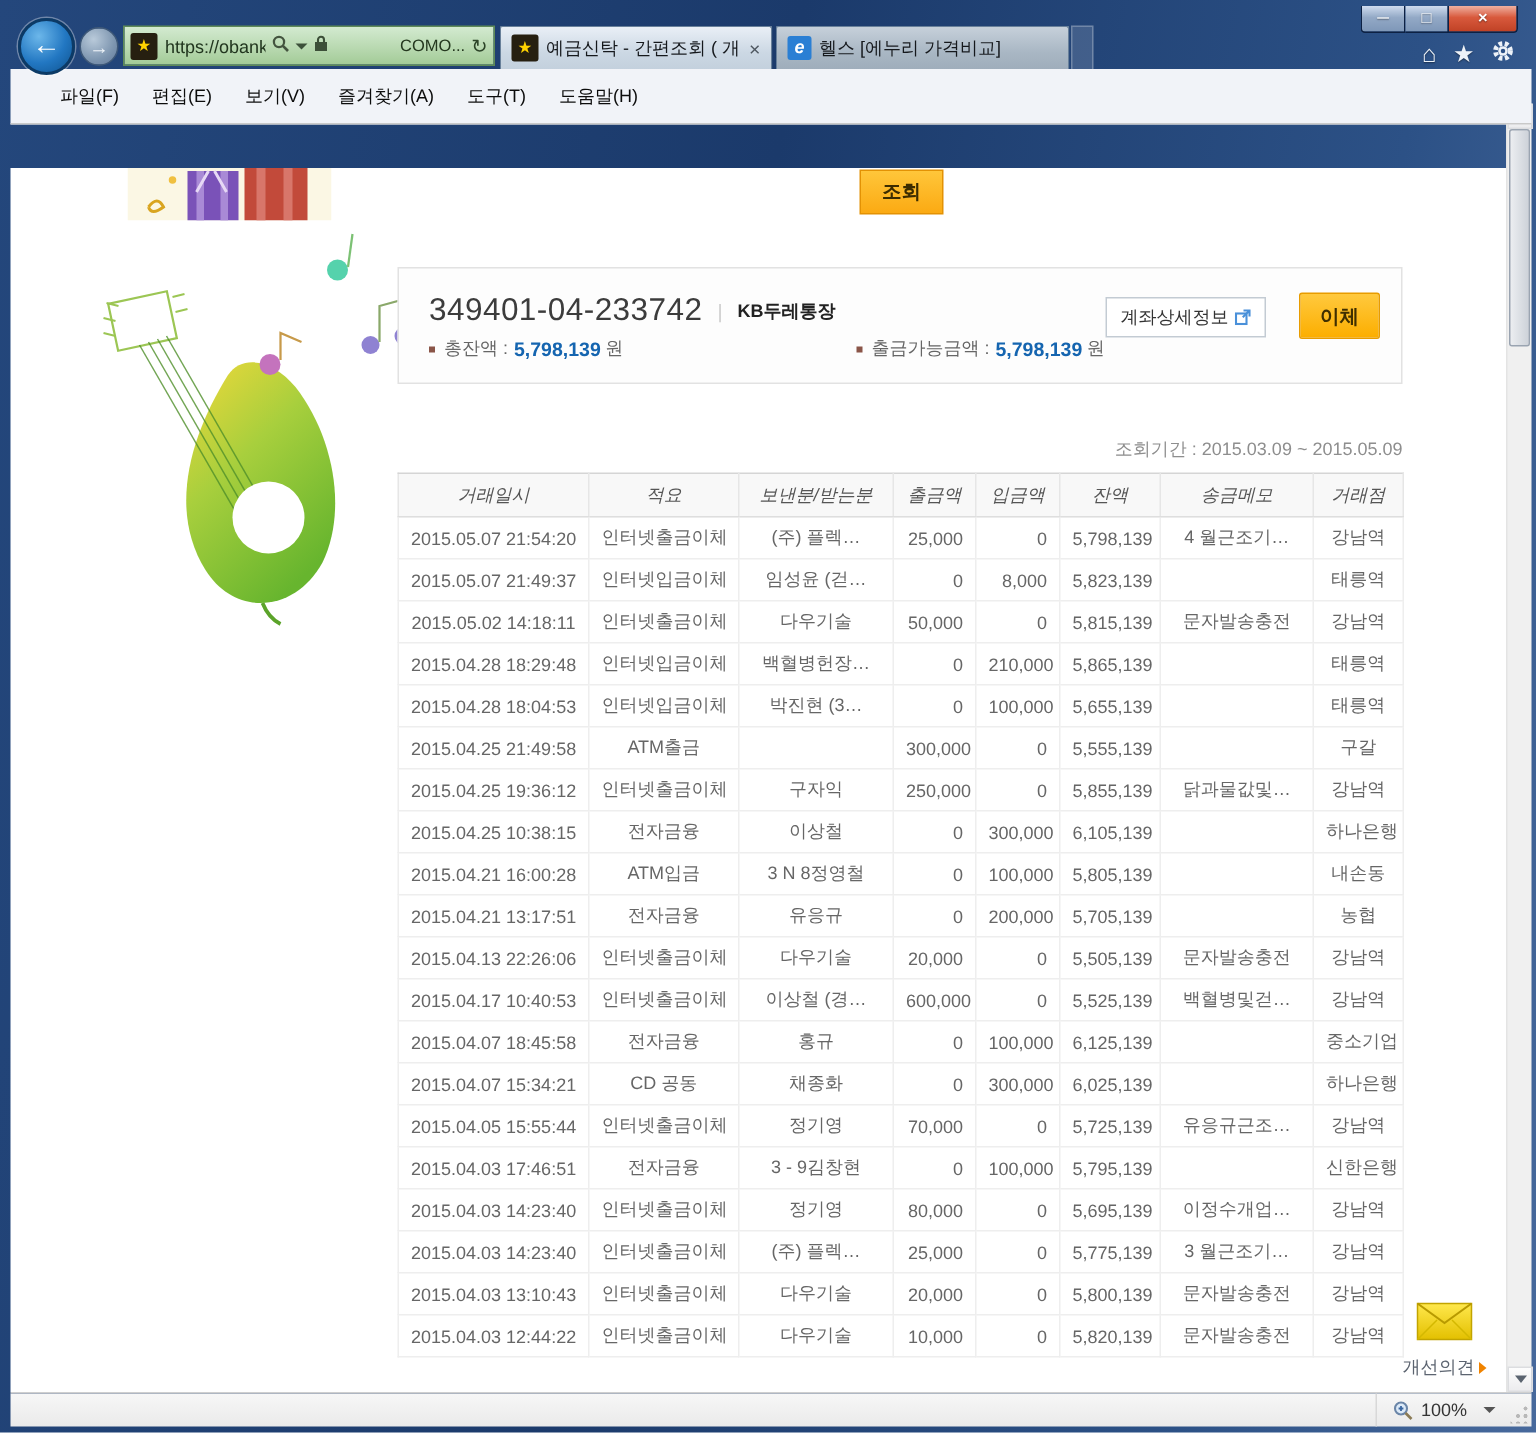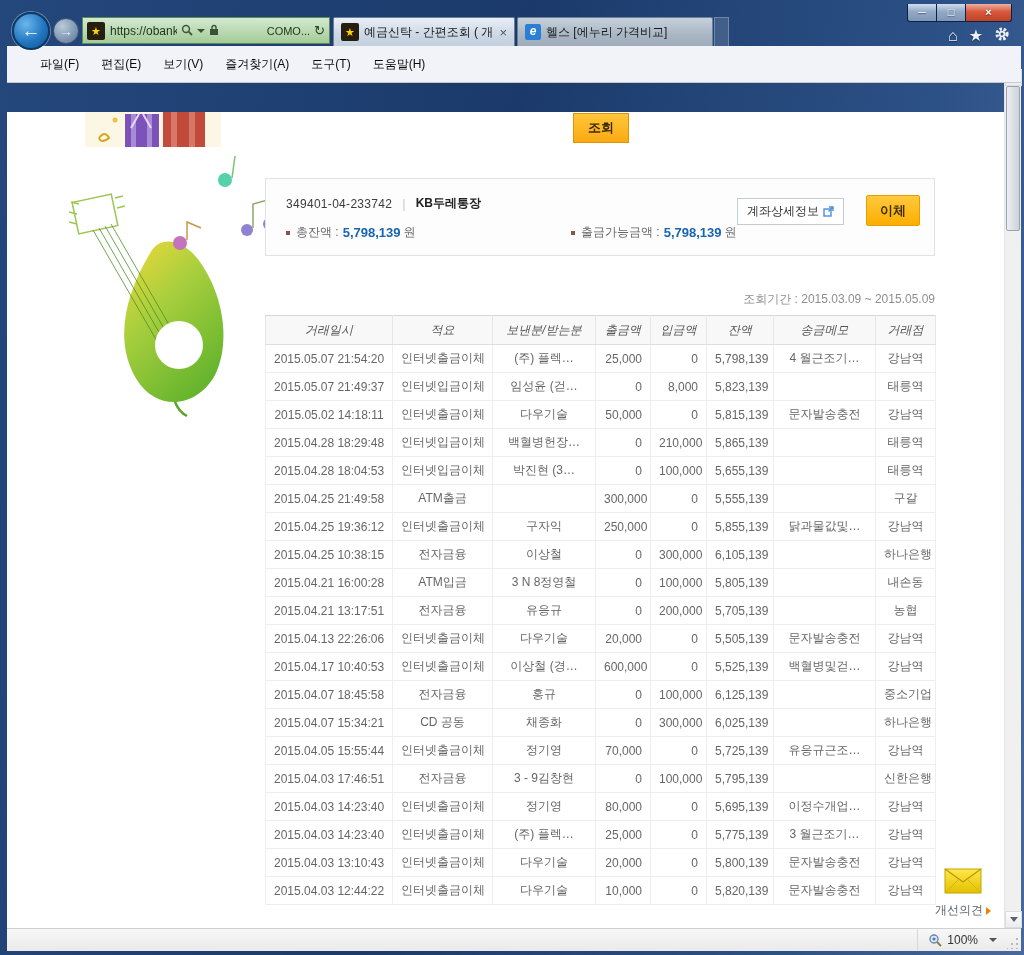--- a/index.html
+++ b/index.html
@@ -77,21 +77,21 @@
   .gift-banner { position:absolute; left:78px; top:0; }
   .query-btn { position:absolute; left:566px; top:1px; width:56px; height:30px;
     background:linear-gradient(#ffc63a,#fbaa13); border:1px solid #e39204;
     color:#3c2c00; font-size:13px; font-weight:bold; text-align:center; line-height:28px; }
 
   .illustration { position:absolute; left:50px; top:28px; }
 
   .acct-box { position:absolute; left:258px; top:66px; width:670px; height:78px;
     border:1px solid #e2e2e2; background:#fdfdfd; }
   .acct-line1 { position:absolute; left:20px; top:16px; display:flex; align-items:center; }
-  .acct-num { font-size:12px; color:#3c3c3c; letter-spacing:.3px; }
+  .acct-num { font-size:21px; color:#3c3c3c; letter-spacing:.3px; }
   .acct-sep { color:#ccc; margin:0 10px; font-size:13px; }
   .acct-name { font-size:12px; font-weight:bold; color:#222; }
   .bal { position:absolute; top:45px; display:flex; align-items:center; font-size:12px; color:#666; }
   .bal.b1 { left:20px; } .bal.b2 { left:305px; }
   .bullet { width:4px; height:4px; background:#8a5548; margin-right:6px; }
   .bal b { color:#1565b0; font-size:13px; margin:0 3px 0 4px; }
   .detail-btn { position:absolute; right:90px; top:19px; height:27px;
     background:#fff; border:1px solid #c3cbd3; font-size:12px; color:#333;
     padding:0 9px; display:flex; align-items:center; gap:4px; }
   .transfer-btn { position:absolute; right:14px; top:16px; width:54px; height:31px;

